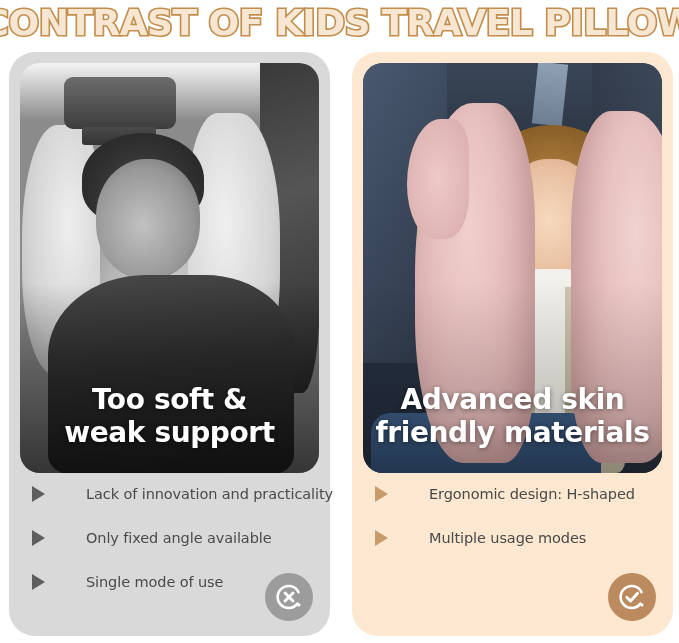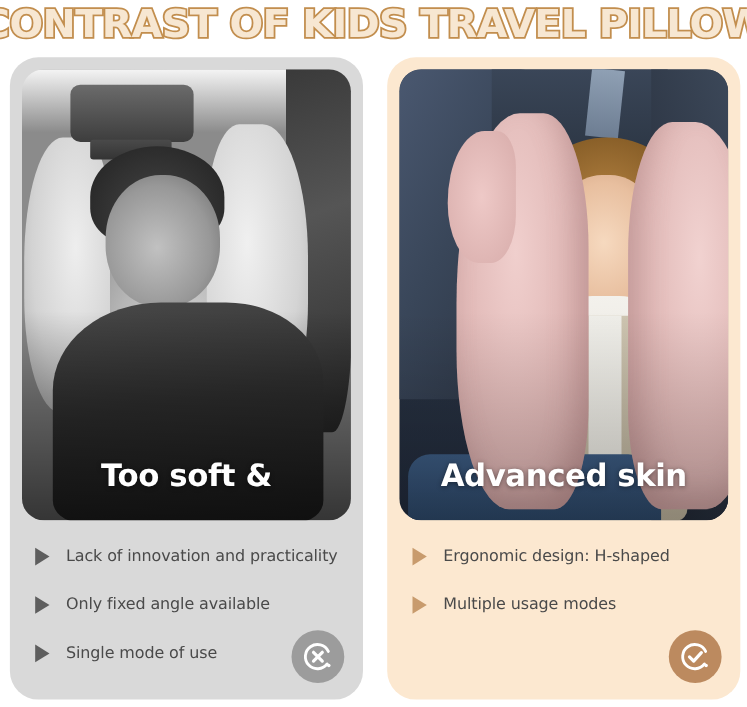--- a/index.html
+++ b/index.html
@@ -205,23 +205,23 @@
 
   
   .bullets {
     position: absolute;
     left: 13px;
     top: 434px;
     right: 13px;
   }
   .bullet {
     display: flex;
-    align-items: center;
     height: 40px;
     margin-bottom: 4px;
+    gap: 26px;
   }
   .tri {
     width: 0; height: 0;
     border-left: 13px solid #5E5E5E;
     border-top: 8px solid transparent;
     border-bottom: 8px solid transparent;
     margin-left: 10px;
     margin-right: 15px;
     flex: none;
   }
@@ -267,20 +267,21 @@
         <div class="gl-pillow-l"></div>
         <div class="gl-pillow-r"></div>
         <div class="gl-headrest"></div>
         <div class="gl-hair"></div>
         <div class="gl-head"></div>
         <div class="gl-body"></div>
       </div>
       <div class="photo-scrim"></div>
       <div class="headline">
         <div>Too soft &amp;</div>
+        <div>weak support</div>
       </div>
     </div>
 
     <div class="bullets">
       <div class="bullet">
         <span class="tri"></span>
         <span class="bullet-text">Lack of innovation and practicality</span>
       </div>
       <div class="bullet">
         <span class="tri"></span>
@@ -313,20 +314,21 @@
         <div class="cl-face"></div>
         <div class="cl-shirt"></div>
         <div class="cl-cardigan"></div>
         <div class="cl-jeans"></div>
         <div class="cl-pillow-l"></div>
         <div class="cl-pillow-r"></div>
       </div>
       <div class="photo-scrim light"></div>
       <div class="headline">
         <div>Advanced skin</div>
+        <div>friendly materials</div>
       </div>
     </div>
 
     <div class="bullets">
       <div class="bullet">
         <span class="tri"></span>
         <span class="bullet-text">Ergonomic design: H-shaped</span>
       </div>
       <div class="bullet">
         <span class="tri"></span>

